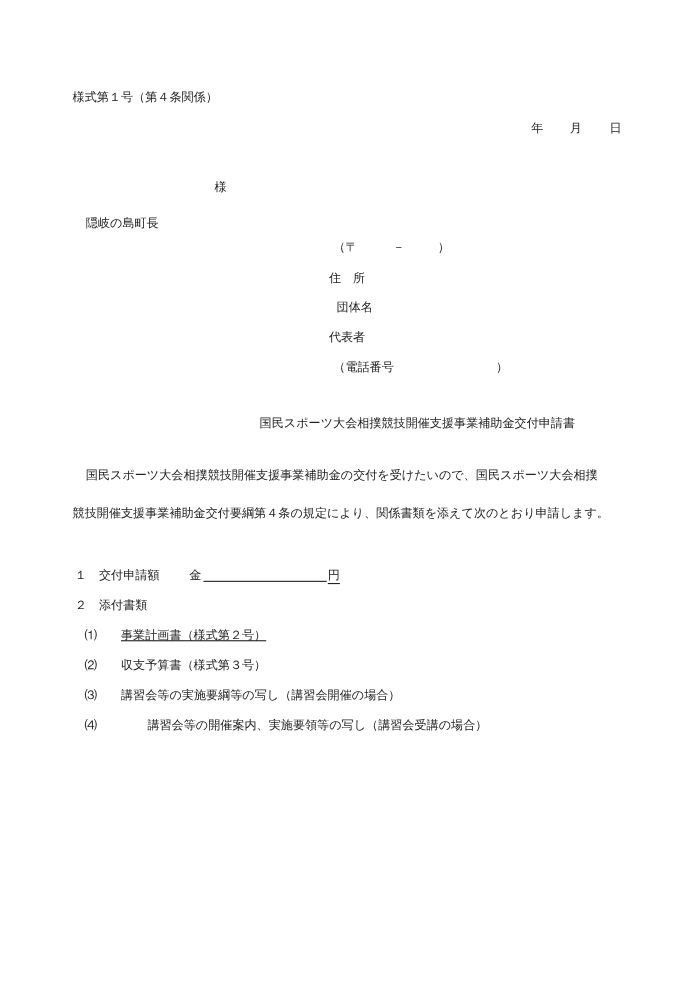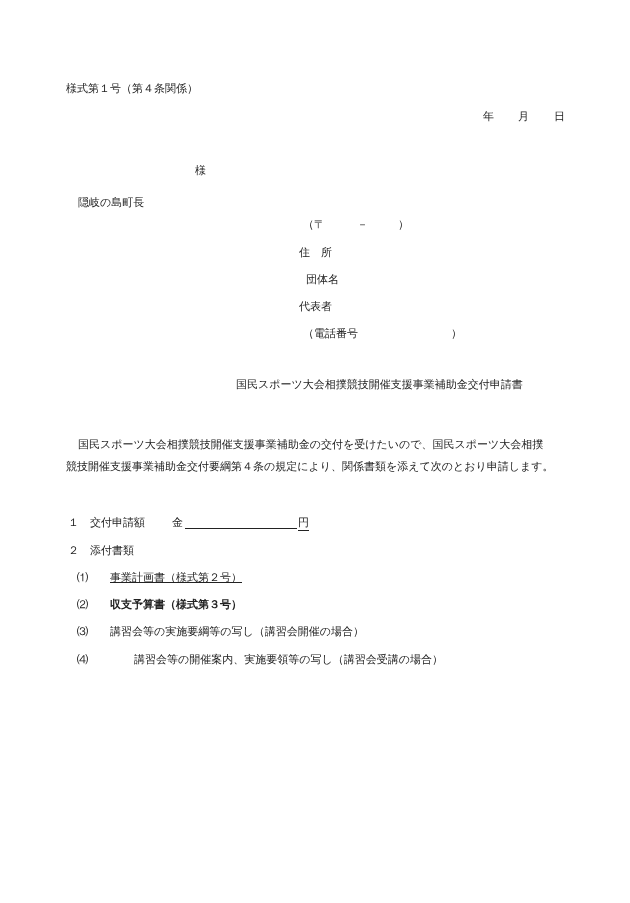--- a/index.html
+++ b/index.html
@@ -52,37 +52,37 @@
 
   <div class="abs" style="left:299px; top:246px;">住　所</div>
   <div class="abs" style="left:306px; top:273px;text-align:right;">団体名</div>
   <div class="abs" style="left:299px; top:300px;">代表者</div>
 
   <div class="abs" style="left:303px; top:327px;">（電話番号</div>
   <div class="abs" style="left:451px; top:327px;">）</div>
 
   <div class="abs" style="left:192px; top:378px;margin-left:44px;">国民スポーツ大会相撲競技開催支援事業補助金交付申請書</div>
 
-  <div class="abs" style="left:78px; top:438px;">国民スポーツ大会相撲競技開催支援事業補助金の交付を受けたいので、国民スポーツ大会相撲</div>
+  <div class="abs" style="left:78px; top:425px;">国民スポーツ大会相撲競技開催支援事業補助金の交付を受けたいので、国民スポーツ大会相撲</div>
   <div class="abs" style="left:66px; top:460px;">競技開催支援事業補助金交付要綱第４条の規定により、関係書類を添えて次のとおり申請します。</div>
 
   <div class="abs" style="left:68px; top:516px;">１</div>
   <div class="abs" style="left:90px; top:516px;">交付申請額</div>
   <div class="abs" style="left:172px; top:516px;">金</div>
   <div class="abs" style="left:185px; top:516px;"><span class="amount-line"></span></div>
   <div class="abs yen" style="left:298px; top:516px;">円</div>
 
   <div class="abs" style="left:68px; top:544px;">２</div>
   <div class="abs" style="left:90px; top:544px;">添付書類</div>
 
   <div class="abs" style="left:77px; top:571px;">⑴</div>
   <div class="abs" style="left:110px; top:571px;text-decoration:underline;">事業計画書（様式第２号）</div>
 
   <div class="abs" style="left:77px; top:598px;">⑵</div>
-  <div class="abs" style="left:110px; top:598px;font-weight:bold;">収支予算書（様式第３号）</div>
+  <div class="abs" style="left:110px; top:598px;">収支予算書（様式第３号）</div>
 
   <div class="abs" style="left:77px; top:625px;">⑶</div>
   <div class="abs" style="left:110px; top:625px;">講習会等の実施要綱等の写し（講習会開催の場合）</div>
 
   <div class="abs" style="left:77px; top:653px;">⑷</div>
   <div class="abs" style="left:110px; top:653px;padding-left:24px;">講習会等の開催案内、実施要領等の写し（講習会受講の場合）</div>
 
 </div>
 
 </body></html>

